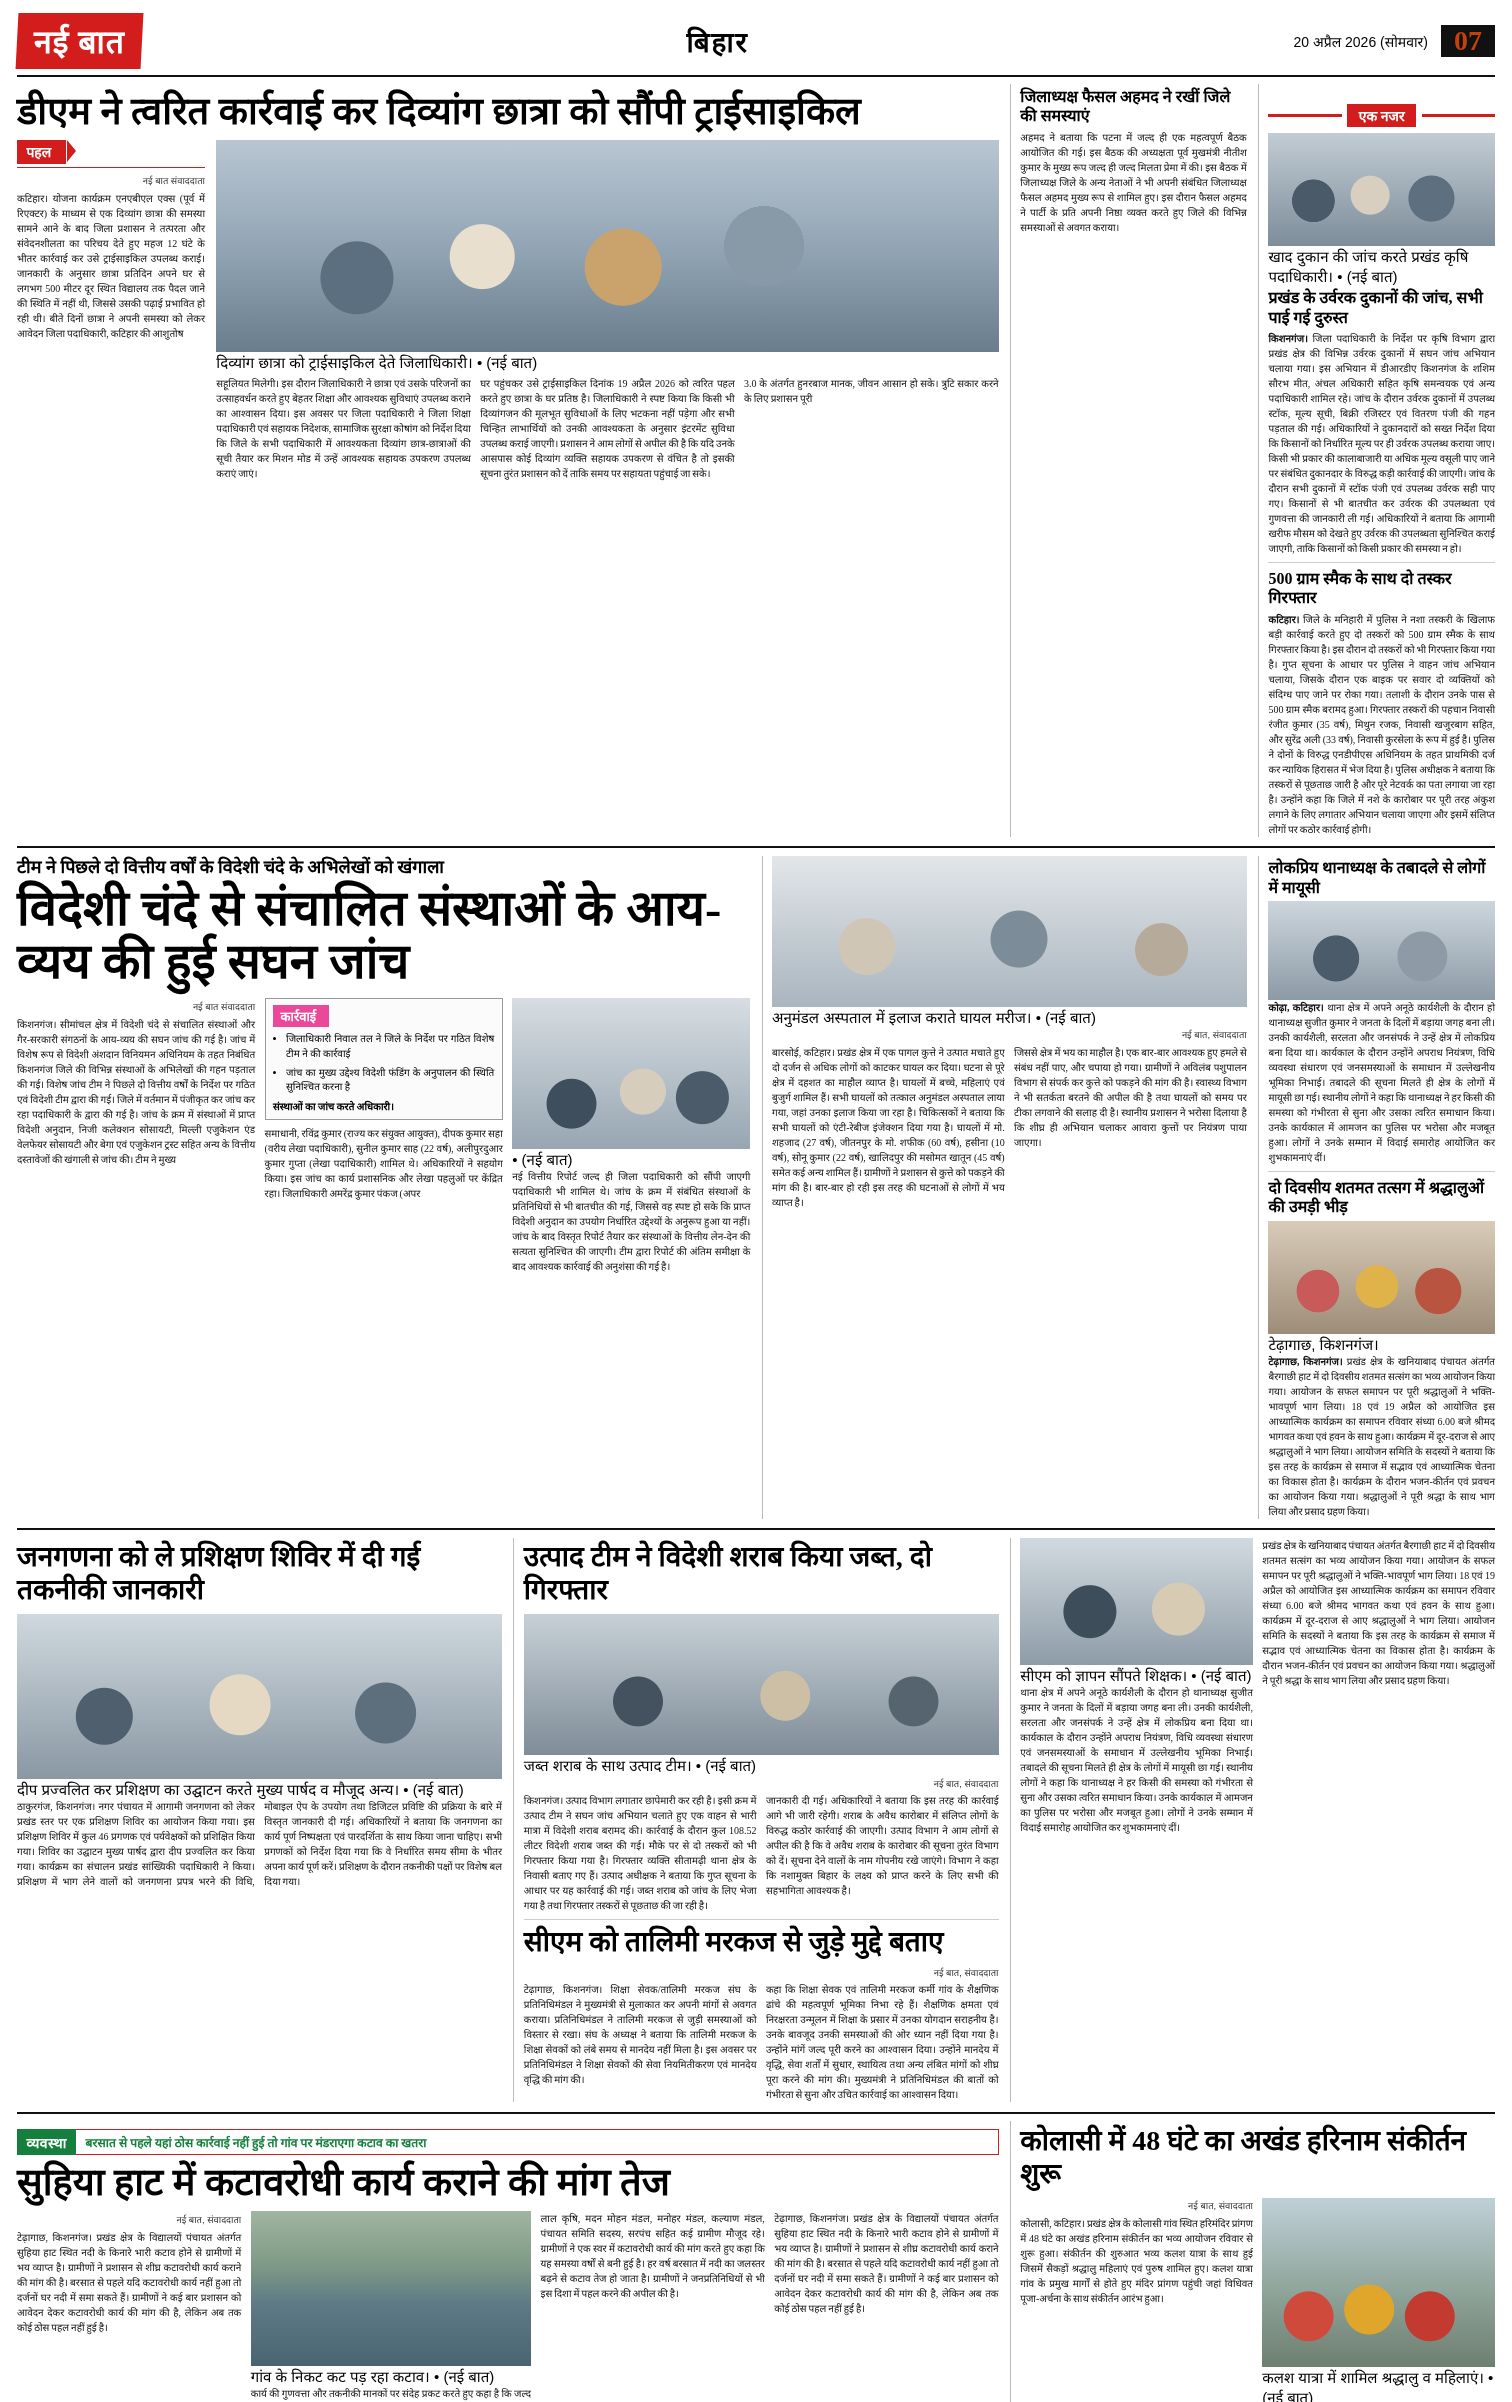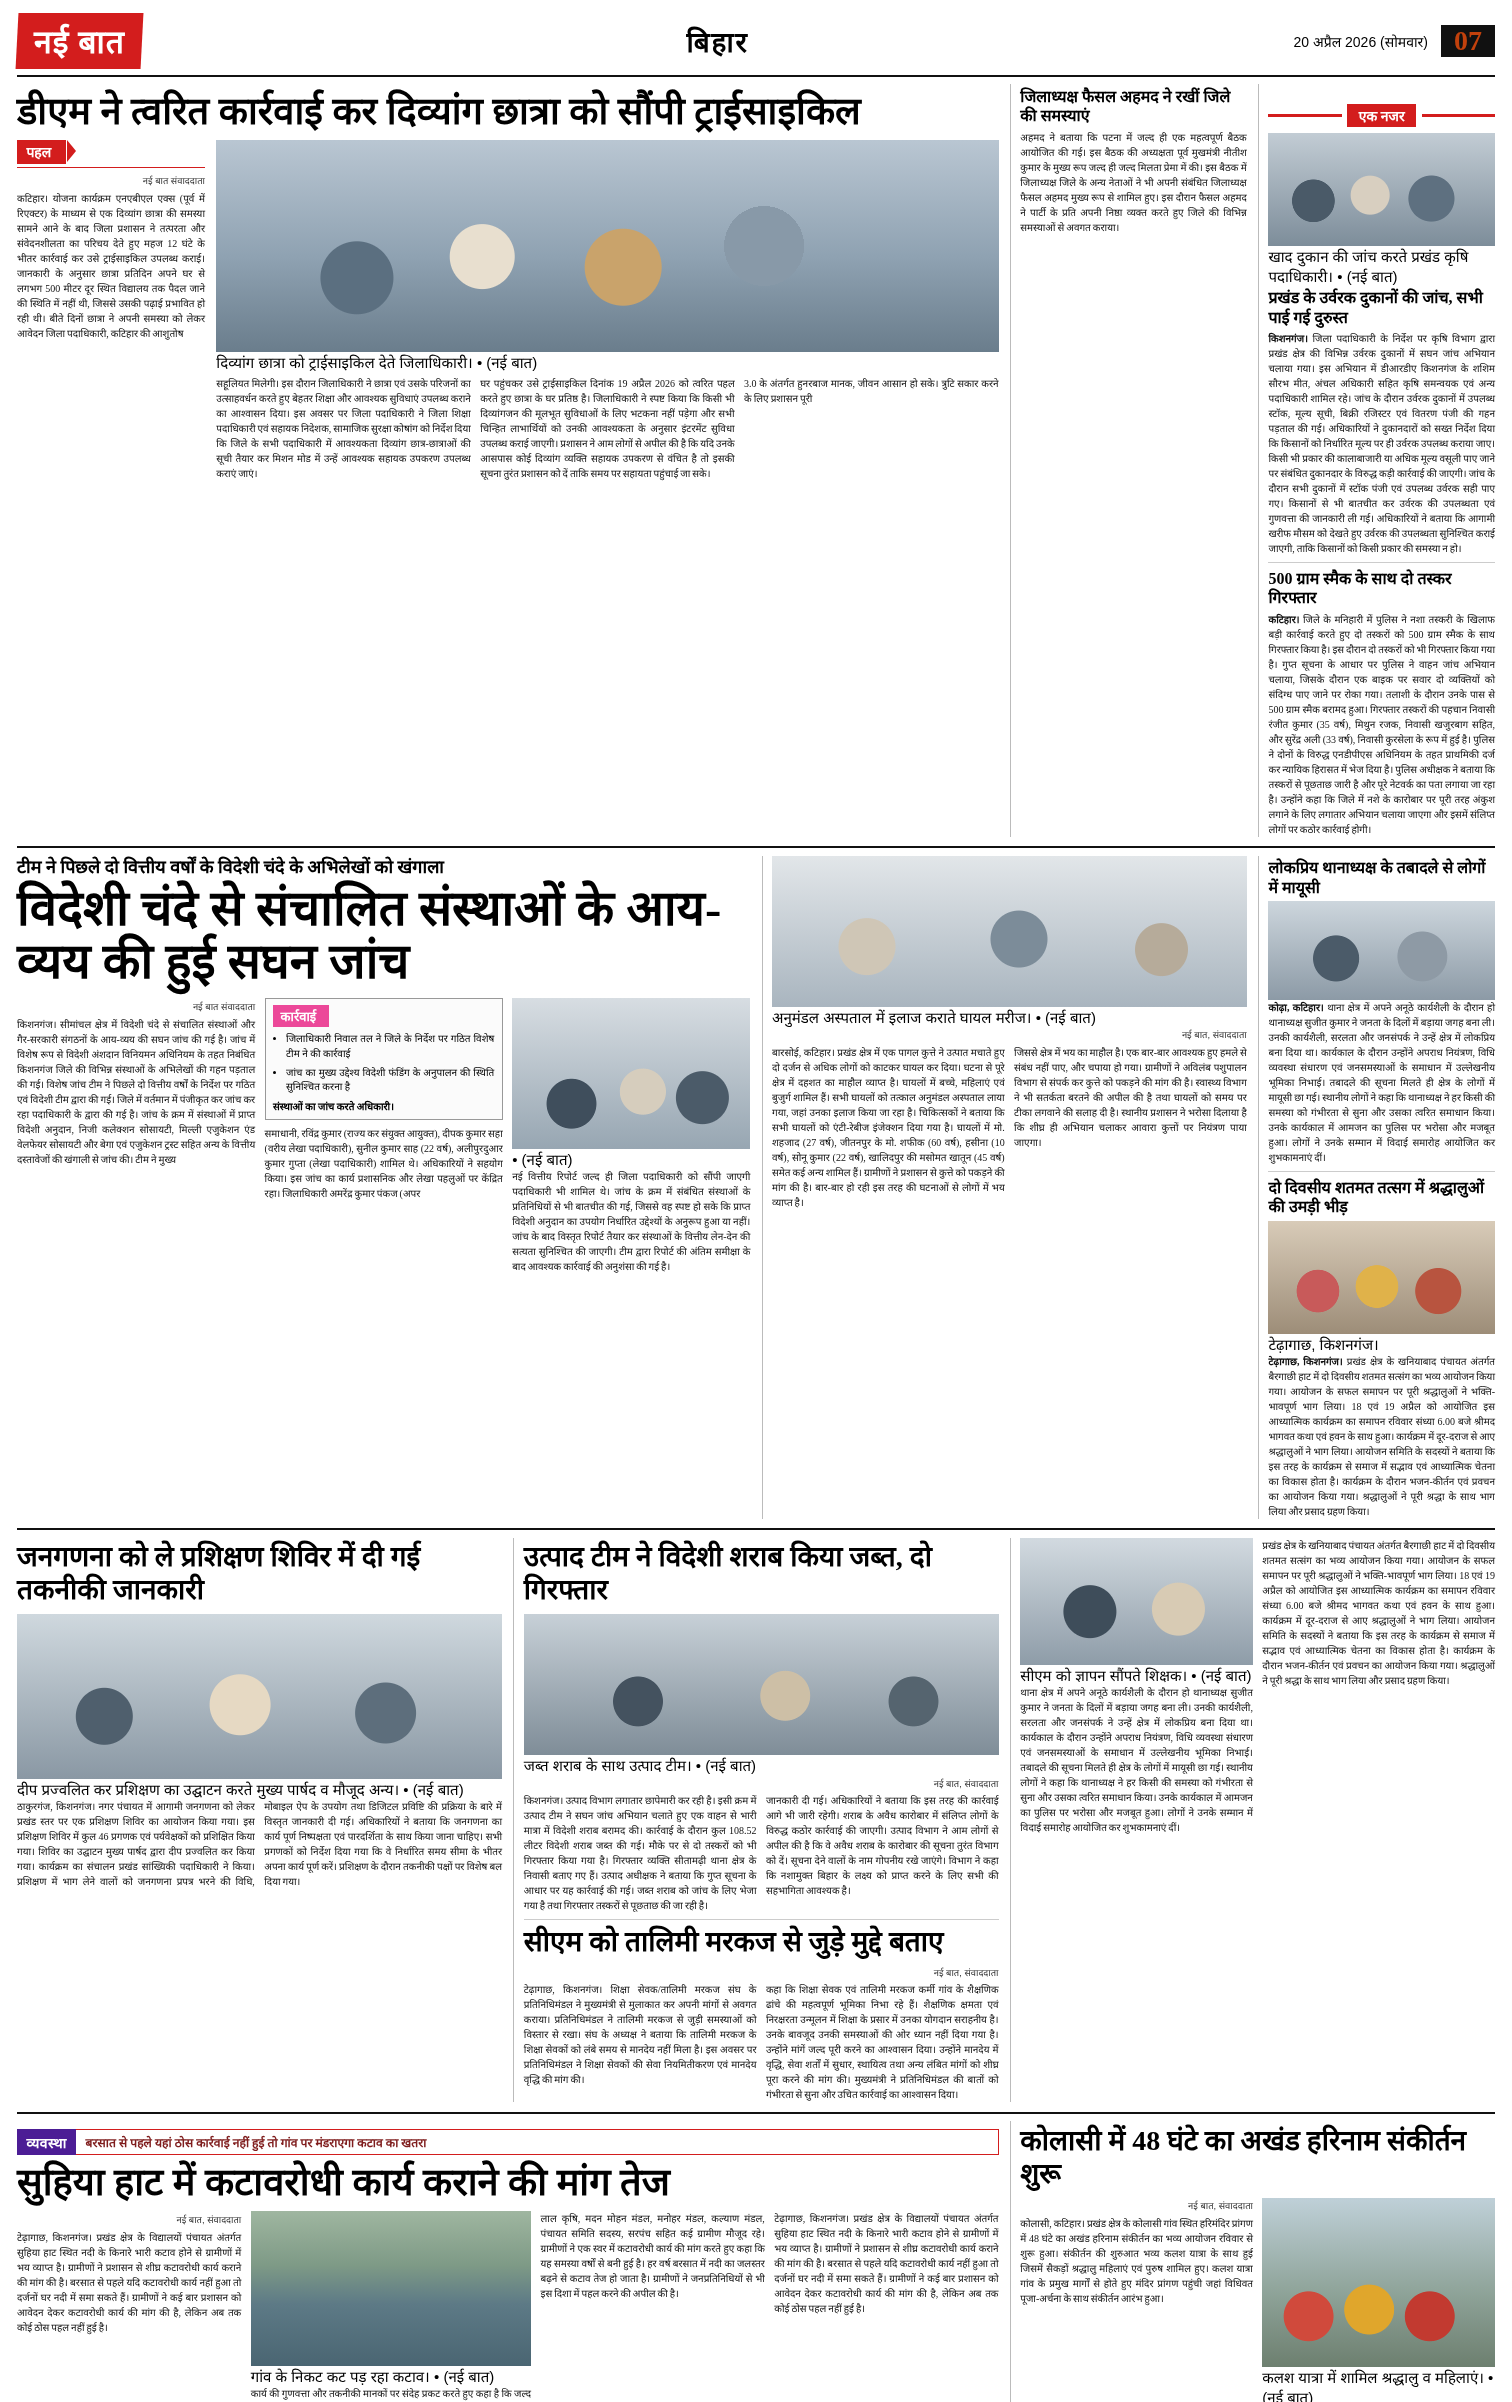--- a/index.html
+++ b/index.html
@@ -84,27 +84,27 @@
     font-size:14px; padding:1.9px 15px 2.8px 9.4px; font-family:"Liberation Serif", serif;
     position:relative; margin-bottom:3.8px;
   }
   .tag-red:after {
     content:""; position:absolute; right:-9.4px; top:0; border-left:9.4px solid #d31d1d;
     border-top:11.3px solid transparent; border-bottom:11.3px solid transparent;
   }
   .tag-wrap { border-bottom:1.9px solid #d31d1d; margin-bottom:5.6px; }
 
   .banner-red {
-    background:#4c1d95; color:#fff; font-weight:bold; font-size:14px;
+    background:#15803d; color:#fff; font-weight:bold; font-size:14px;
     padding:3.8px 9.4px; font-family:"Liberation Serif", serif; letter-spacing:0.5px;
   }
   .banner-row { display:flex; align-items:stretch; margin:7.5px 0 3.8px 0; }
   .banner-row .txt {
     border:0.9px solid #d31d1d; border-left:0; flex:1; font-size:12.2px;
-    padding:3.8px 9.4px; font-family:"Liberation Serif", serif; font-weight:bold; color:#7f1d1d;
+    padding:3.8px 9.4px; font-family:"Liberation Serif", serif; font-weight:bold; color:#15803d;
   }
 
   .ek-nazar {
     display:flex; align-items:center; gap:5.6px; margin-bottom:5.6px;margin-top:20px;
   }
   .ek-nazar .bar { flex:1; height:2.8px; background:#d31d1d; }
   .ek-nazar .lbl {
     background:#d31d1d; color:#fff; font-weight:bold; font-size:14px;
     padding:1.9px 11.3px; font-family:"Liberation Serif", serif;
   }

